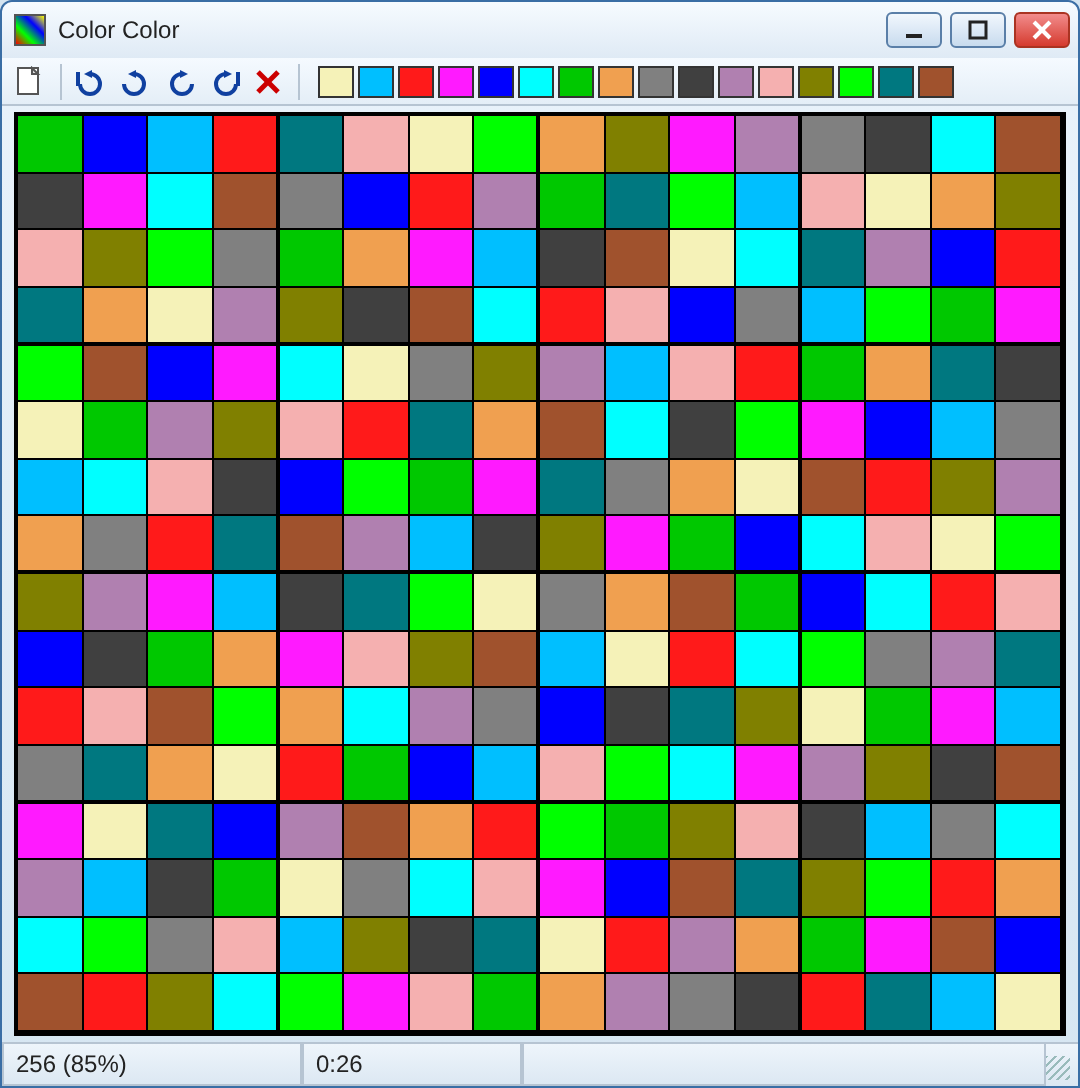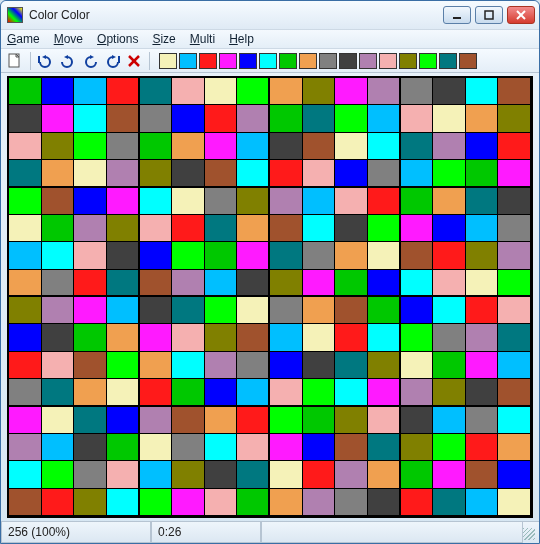--- a/index.html
+++ b/index.html
@@ -52,28 +52,20 @@
         </div>
       <div class="winbtn close">
           <svg width="10" height="10">
             <line x1="1" y1="1" x2="9" y2="9" stroke="#fff" stroke-width="2"></line>
             <line x1="9" y1="1" x2="1" y2="9" stroke="#fff" stroke-width="2"></line>
           </svg>
         </div>
     </div>
   </div>
 
-  <div class="menubar" id="menubar">
-      <div class="menuitem"><span class="ul">G</span>ame</div>
-      <div class="menuitem"><span class="ul">M</span>ove</div>
-      <div class="menuitem"><span class="ul">O</span>ptions</div>
-      <div class="menuitem"><span class="ul">S</span>ize</div>
-      <div class="menuitem"><span class="ul">M</span>ulti</div>
-      <div class="menuitem"><span class="ul">H</span>elp</div>
-    </div>
 
   <div class="toolbar">
     <div class="tbtn">
         <svg width="14" height="16">
           <rect x="1" y="1" width="10" height="13" fill="#fff" stroke="#555"></rect>
           <path d="M8 1 L11 4 L8 4 Z" fill="#ddd" stroke="#555"></path>
         </svg>
       </div>
     <div class="tsep"></div>
     <div class="tbtn">
@@ -384,18 +376,18 @@
         <div class="cell" style="background: rgb(128, 128, 128);"></div>
         <div class="cell tr" style="background: rgb(64, 64, 64);"></div>
         <div class="cell" style="background: rgb(255, 26, 26);"></div>
         <div class="cell" style="background: rgb(0, 120, 128);"></div>
         <div class="cell" style="background: rgb(0, 191, 255);"></div>
         <div class="cell" style="background: rgb(245, 242, 184);"></div>
       </div>
   </div>
 
   <div class="statusbar" style="position:relative;">
-    <div class="status-pane sp1">256  (100%)</div>
+    <div class="status-pane sp1">256  (85%)</div>
     <div class="status-pane sp2">0:26</div>
     <div class="status-pane sp3"></div>
     <div class="grip"></div>
   </div>
 </div>
 
 </body></html>

